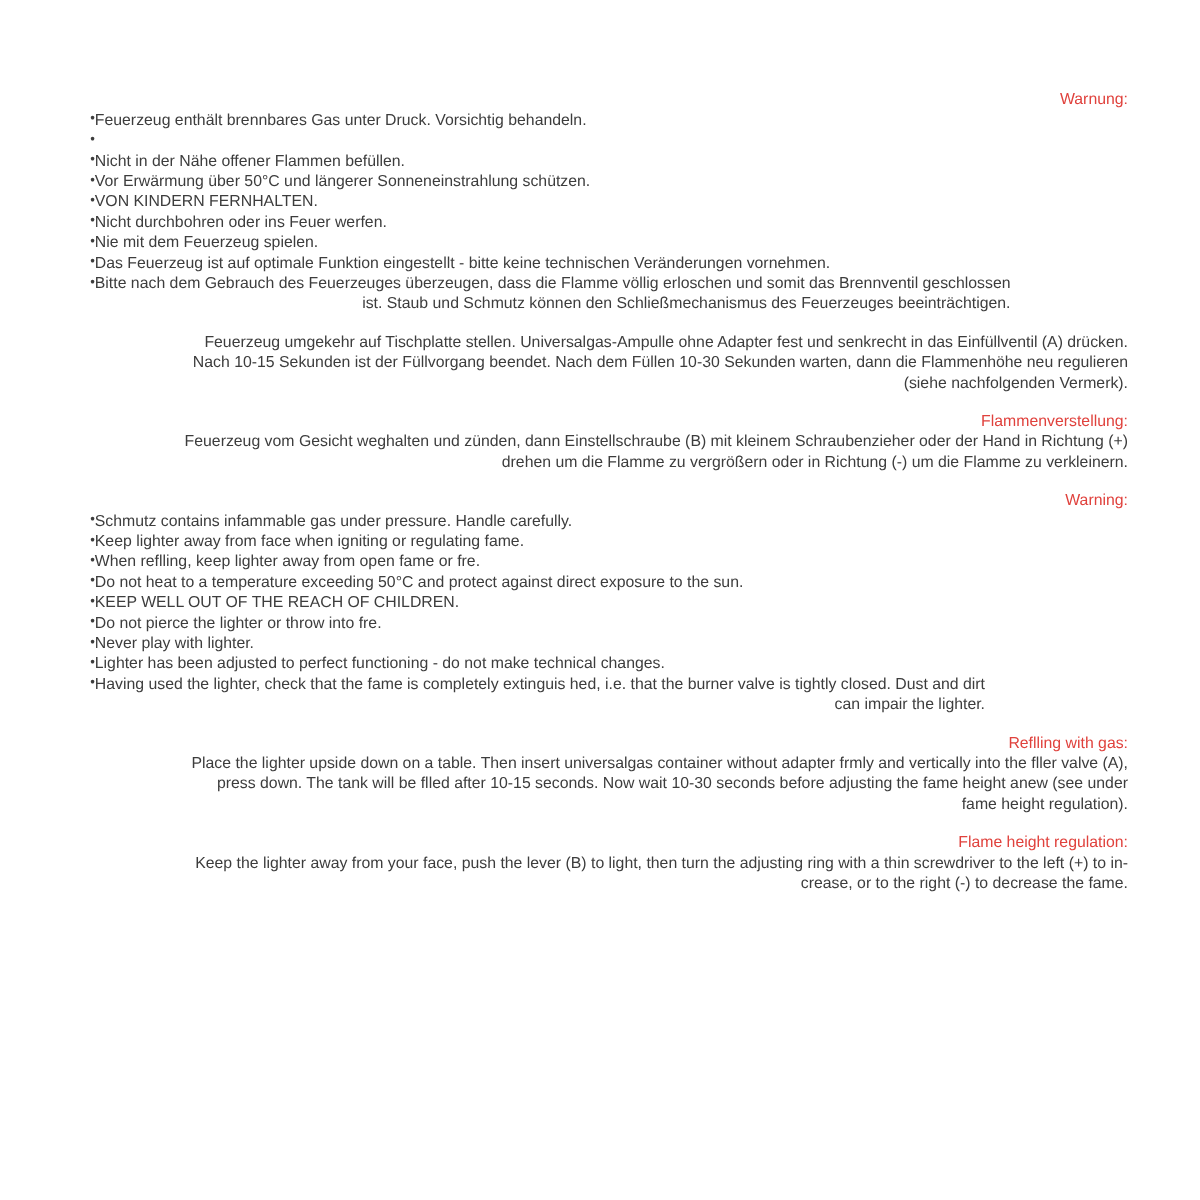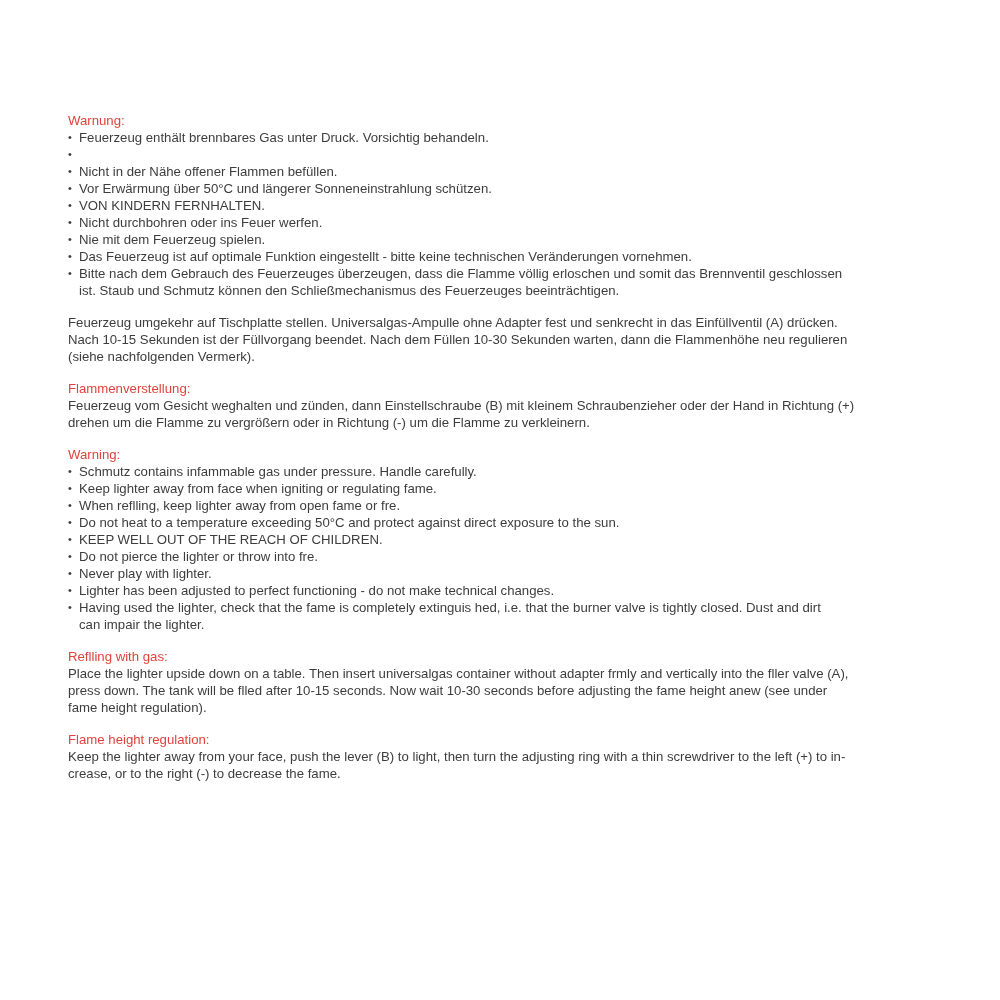--- a/index.html
+++ b/index.html
@@ -13,22 +13,23 @@
     font-family: "Liberation Sans", sans-serif;
     font-size: 13.2px;
     line-height: 17px;
     color: #3d3d3d;
     overflow: hidden;
   }
   .page {
     box-sizing: border-box;
     width: 1000px;
     height: 1000px;
-    padding: 112px 60px 0 68px;
+    padding: 74px 60px 0 68px;
     background: #ffffff;
+    text-align: right;
   }
   .section {
     margin: 0 0 15px 0;
   }
   .heading {
     color: #e0423d;
     white-space: pre;
   }
   .para {
     white-space: pre;

